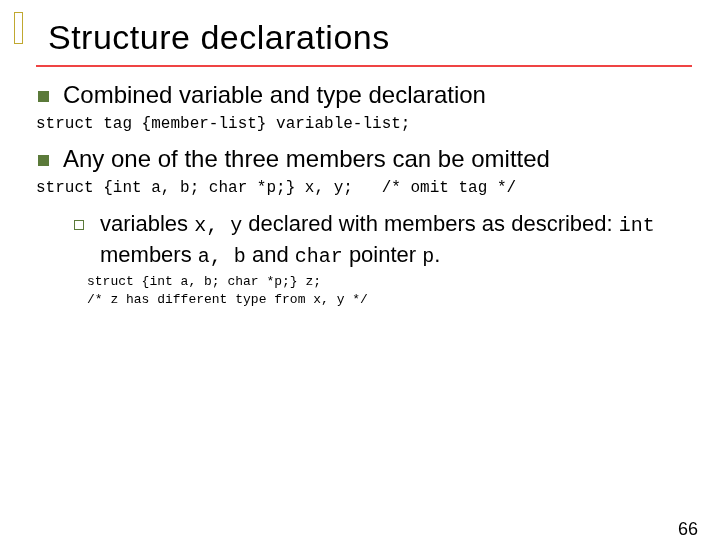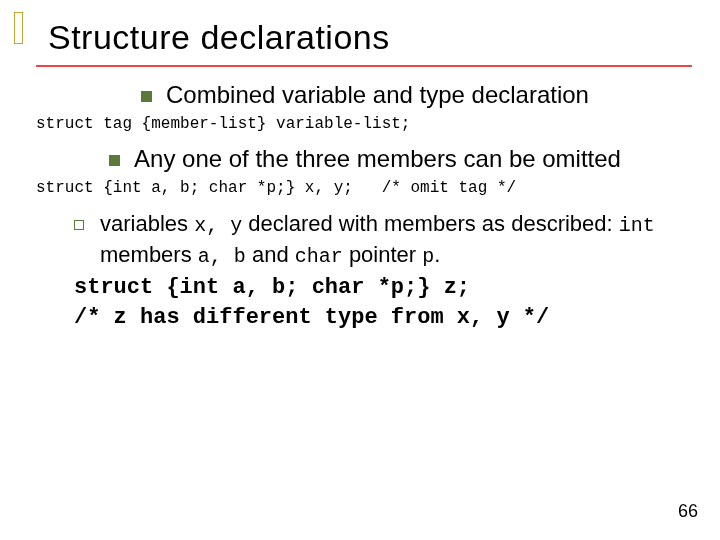--- a/index.html
+++ b/index.html
@@ -29,21 +29,20 @@
     padding-bottom: 8px;
     border-bottom: 2px solid #ef4444;
     margin-bottom: 14px;
     letter-spacing: 0.5px;
   }
   .bullet-line {
     display: flex;
     align-items: flex-start;
     margin: 6px 0 6px 2px;
     font-size: 24px;
-    justify-content: center;
   }
   .bullet-line .sq {
     width: 11px;
     height: 11px;
     background: #5b7a3a;
     margin-top: 10px;
     margin-right: 14px;
     flex-shrink: 0;
   }
   .code-line {
@@ -68,30 +67,29 @@
     height: 10px;
     border: 1px solid #5b7a3a;
     margin-top: 11px;
     margin-right: 16px;
     flex-shrink: 0;
   }
   .sub-item .txt { flex: 1; }
   .mono { font-family: "Courier New", monospace; font-size: 20px; }
   .sub-code {
     font-family: "Courier New", monospace;
-    font-size: 22px;
-    margin-left: 38px;
+    font-size: 13px;
+    margin-left: 51px;
     line-height: 1.35;
     white-space: pre;
     margin-top: 2px;
-    font-weight: bold;
   }
   .page-num {
     position: absolute;
-    bottom: 18px;
+    bottom: 0;
     right: 22px;
     font-size: 18px;
   }
 </style>
 </head>
 <body>
 
 <div class="accent-bar"></div>
 
 <h1>Structure declarations</h1>

